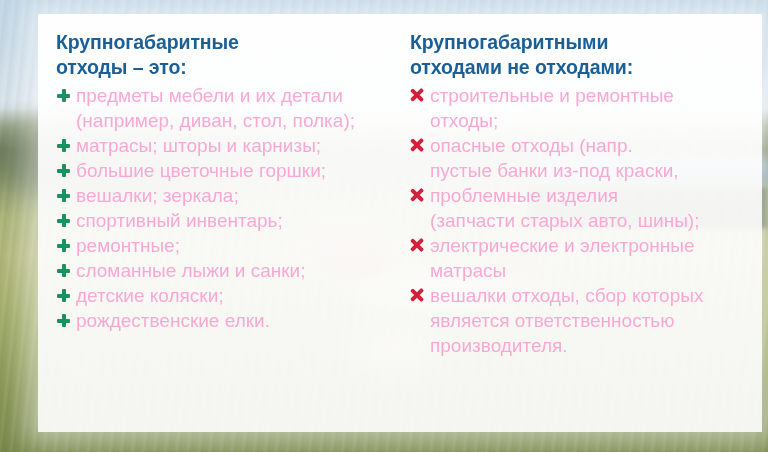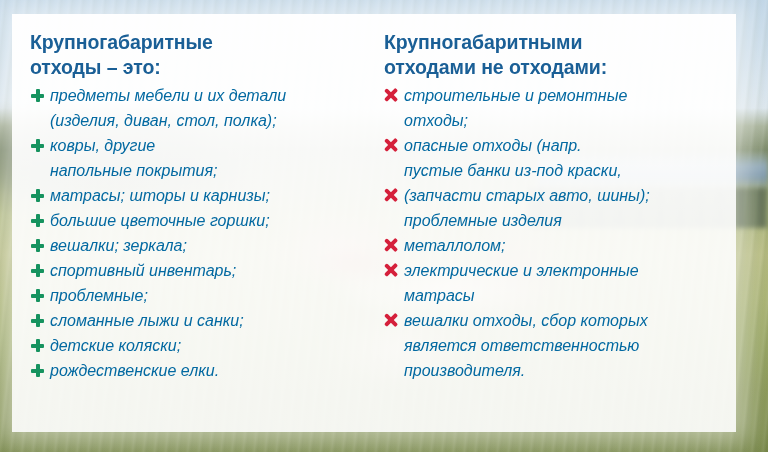--- a/index.html
+++ b/index.html
@@ -126,21 +126,21 @@
     background: linear-gradient(to bottom,
                 rgba(255,255,255,0.34) 0%,
                 rgba(255,255,255,0.18) 28%,
                 rgba(255,255,255,0.10) 60%,
                 rgba(255,255,255,0.06) 100%);
   }
 
   
   .panel {
     position: absolute;
-    left: 12px;
+    left: 38px;
     top: 14px;
     width: 724px;
     height: 418px;
     background: rgba(255,255,255,0.80);
     box-shadow: 0 0 26px 14px rgba(255,255,255,0.48);
   }
 
   
   .panel::before {
     content: "";
@@ -181,25 +181,24 @@
   
   ul.items {
     margin: 0;
     padding: 0;
     list-style: none;
   }
   li.item {
     position: relative;
     padding-left: 20px;
     margin: 0;
-    font-size: 16px;
+    font-size: 19px;
     line-height: 25px;
-    color: #0369a1;
+    color: #f9a8d4;
     white-space: nowrap;
-    font-style: italic;
   }
   li.item .cont { display: block; white-space: nowrap; }
 
   
   .marker {
     position: absolute;
     left: 1px;
     top: 6px;
     width: 13px;
     height: 13px;
@@ -254,46 +253,41 @@
 
       <div class="column column-left">
         <h2 class="heading">
           <span class="heading-line">Крупногабаритные</span>
           <span class="heading-line">отходы – это:</span>
         </h2>
         <ul class="items" id="left-list">
             <li class="item">
               <span class="marker plus"></span>
               <span class="cont">предметы мебели и их детали</span>
-              <span class="cont">(изделия, диван, стол, полка);</span>
-            </li>
-            <li class="item">
-              <span class="marker plus"></span>
-              <span class="cont">ковры, другие</span>
-              <span class="cont">напольные покрытия;</span>
+              <span class="cont">(например, диван, стол, полка);</span>
             </li>
             <li class="item">
               <span class="marker plus"></span>
               <span class="cont">матрасы; шторы и карнизы;</span>
             </li>
             <li class="item">
               <span class="marker plus"></span>
               <span class="cont">большие цветочные горшки;</span>
             </li>
             <li class="item">
               <span class="marker plus"></span>
               <span class="cont">вешалки; зеркала;</span>
             </li>
             <li class="item">
               <span class="marker plus"></span>
               <span class="cont">спортивный инвентарь;</span>
             </li>
             <li class="item">
               <span class="marker plus"></span>
-              <span class="cont">проблемные;</span>
+              <span class="cont">ремонтные;</span>
             </li>
             <li class="item">
               <span class="marker plus"></span>
               <span class="cont">сломанные лыжи и санки;</span>
             </li>
             <li class="item">
               <span class="marker plus"></span>
               <span class="cont">детские коляски;</span>
             </li>
             <li class="item">
@@ -314,26 +308,22 @@
               <span class="cont">строительные и ремонтные</span>
               <span class="cont">отходы;</span>
             </li>
             <li class="item">
               <span class="marker cross"></span>
               <span class="cont">опасные отходы (напр.</span>
               <span class="cont">пустые банки из-под краски,</span>
             </li>
             <li class="item">
               <span class="marker cross"></span>
+              <span class="cont">проблемные изделия</span>
               <span class="cont">(запчасти старых авто, шины);</span>
-              <span class="cont">проблемные изделия</span>
-            </li>
-            <li class="item">
-              <span class="marker cross"></span>
-              <span class="cont">металлолом;</span>
             </li>
             <li class="item">
               <span class="marker cross"></span>
               <span class="cont"> электрические и электронные</span>
               <span class="cont">матрасы</span>
             </li>
             <li class="item">
               <span class="marker cross"></span>
               <span class="cont">вешалки отходы, сбор которых</span>
               <span class="cont">является ответственностью</span>

